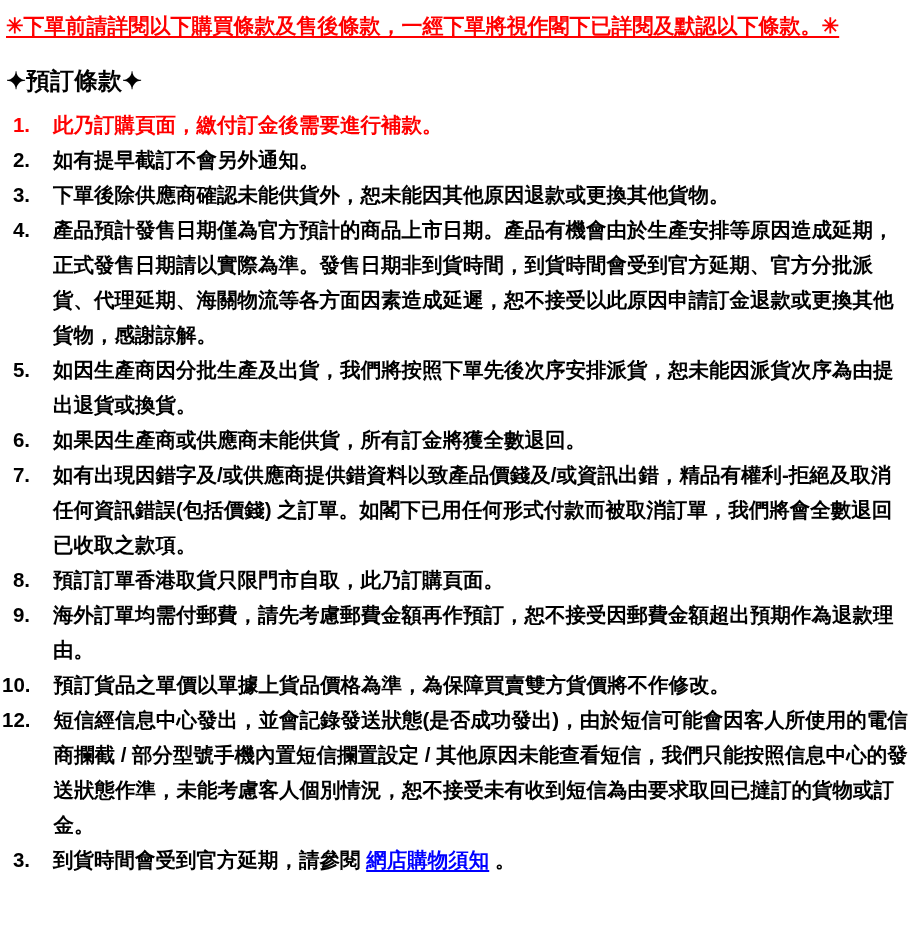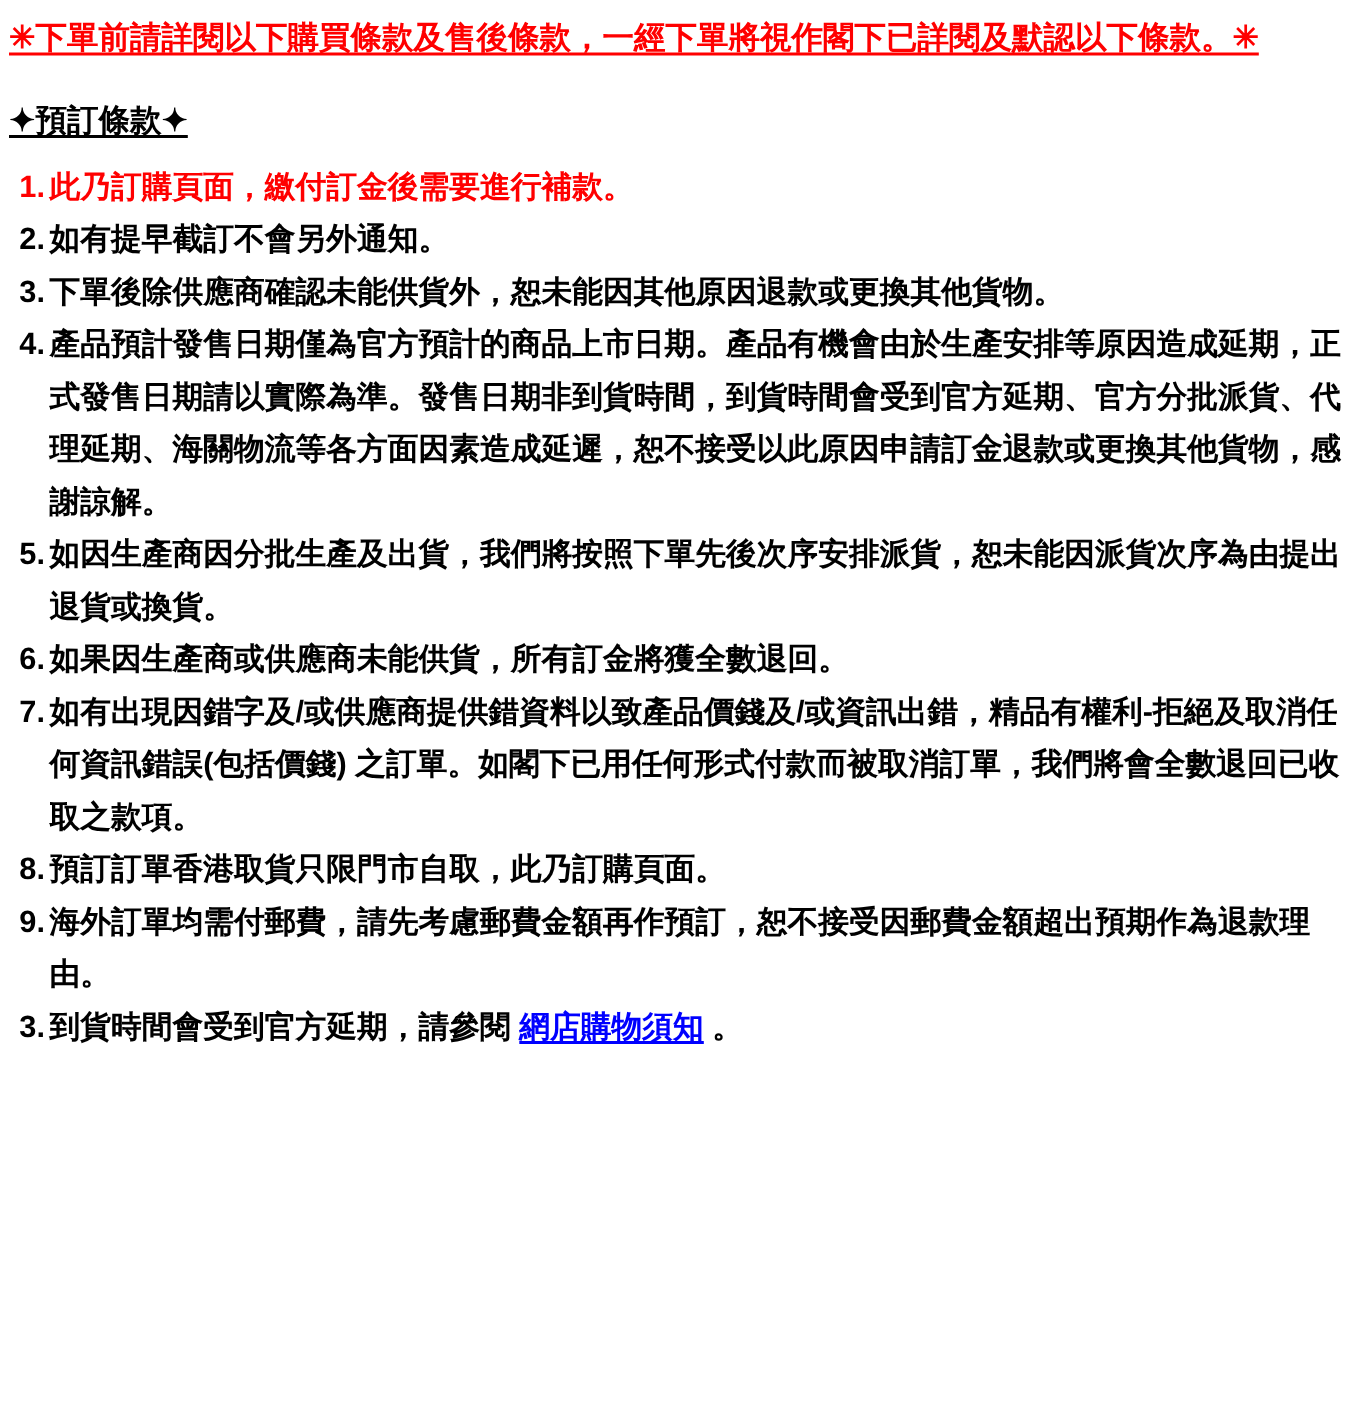--- a/index.html
+++ b/index.html
@@ -25,23 +25,22 @@
   }
   .notice{
     color:var(--red);
     font-size:21px;
     line-height:35px;
     text-decoration:underline;
     text-underline-offset:3px;
     margin:0 0 20px 4px;
   }
   .section-title{
-    font-size:21px;
+    font-size:24px;
     line-height:35px;
-    text-decoration:underline;
     text-underline-offset:3px;
     margin:0 0 9px 4px;
   }
   .terms-list{width:100%;}
   .term-item{
     display:flex;
     align-items:flex-start;
     font-size:20.5px;
     line-height:35px;
   }
@@ -49,20 +48,21 @@
     flex:0 0 28px;
     text-align:right;
     margin-right:3px;
     white-space:nowrap;
   }
   .term-text{
     flex:1 1 auto;
     min-width:0;
     word-break:normal;
     overflow-wrap:break-word;
+    margin-left:20px;
   }
   .term-item.red .term-number{color:var(--red);}
   .seg-normal{color:var(--ink);}
   .seg-red{color:var(--red);}
   .seg-red-underline{
     color:var(--red);
     text-decoration:underline;
     text-underline-offset:3px;
   }
   .seg-link{
@@ -110,17 +110,25 @@
       </div>
       <div class="term-item">
         <span class="term-number">8.</span>
         <span class="term-text"><span class="seg-normal">預訂訂單香港取貨只限門市自取，此乃訂購頁面。</span></span>
       </div>
       <div class="term-item">
         <span class="term-number">9.</span>
         <span class="term-text"><span class="seg-normal">海外訂單均需付郵費，請先考慮郵費金額再作預訂，恕不接受因郵費金額超出預期作為退款理由。</span></span>
       </div>
       <div class="term-item">
+        <span class="term-number">10.</span>
+        <span class="term-text"><span class="seg-normal">預訂貨品之單價以單據上貨品價格為準，為保障買賣雙方貨價將不作修改。</span></span>
+      </div>
+      <div class="term-item">
+        <span class="term-number">12.</span>
+        <span class="term-text"><span class="seg-normal">短信經信息中心發出，並會記錄發送狀態(是否成功發出)，由於短信可能會因客人所使用的電信商攔截 / 部分型號手機內置短信攔置設定 / 其他原因未能查看短信，我們只能按照信息中心的發送狀態作準，未能考慮客人個別情況，恕不接受未有收到短信為由要求取回已撻訂的貨物或訂金。</span></span>
+      </div>
+      <div class="term-item">
         <span class="term-number">3.</span>
         <span class="term-text"><span class="seg-normal">到貨時間會受到官方延期，請參閱 </span><a class="seg-link" href="#">網店購物須知</a><span class="seg-normal"> 。</span></span>
       </div>
     </div>
 </div>
 
 </body></html>

